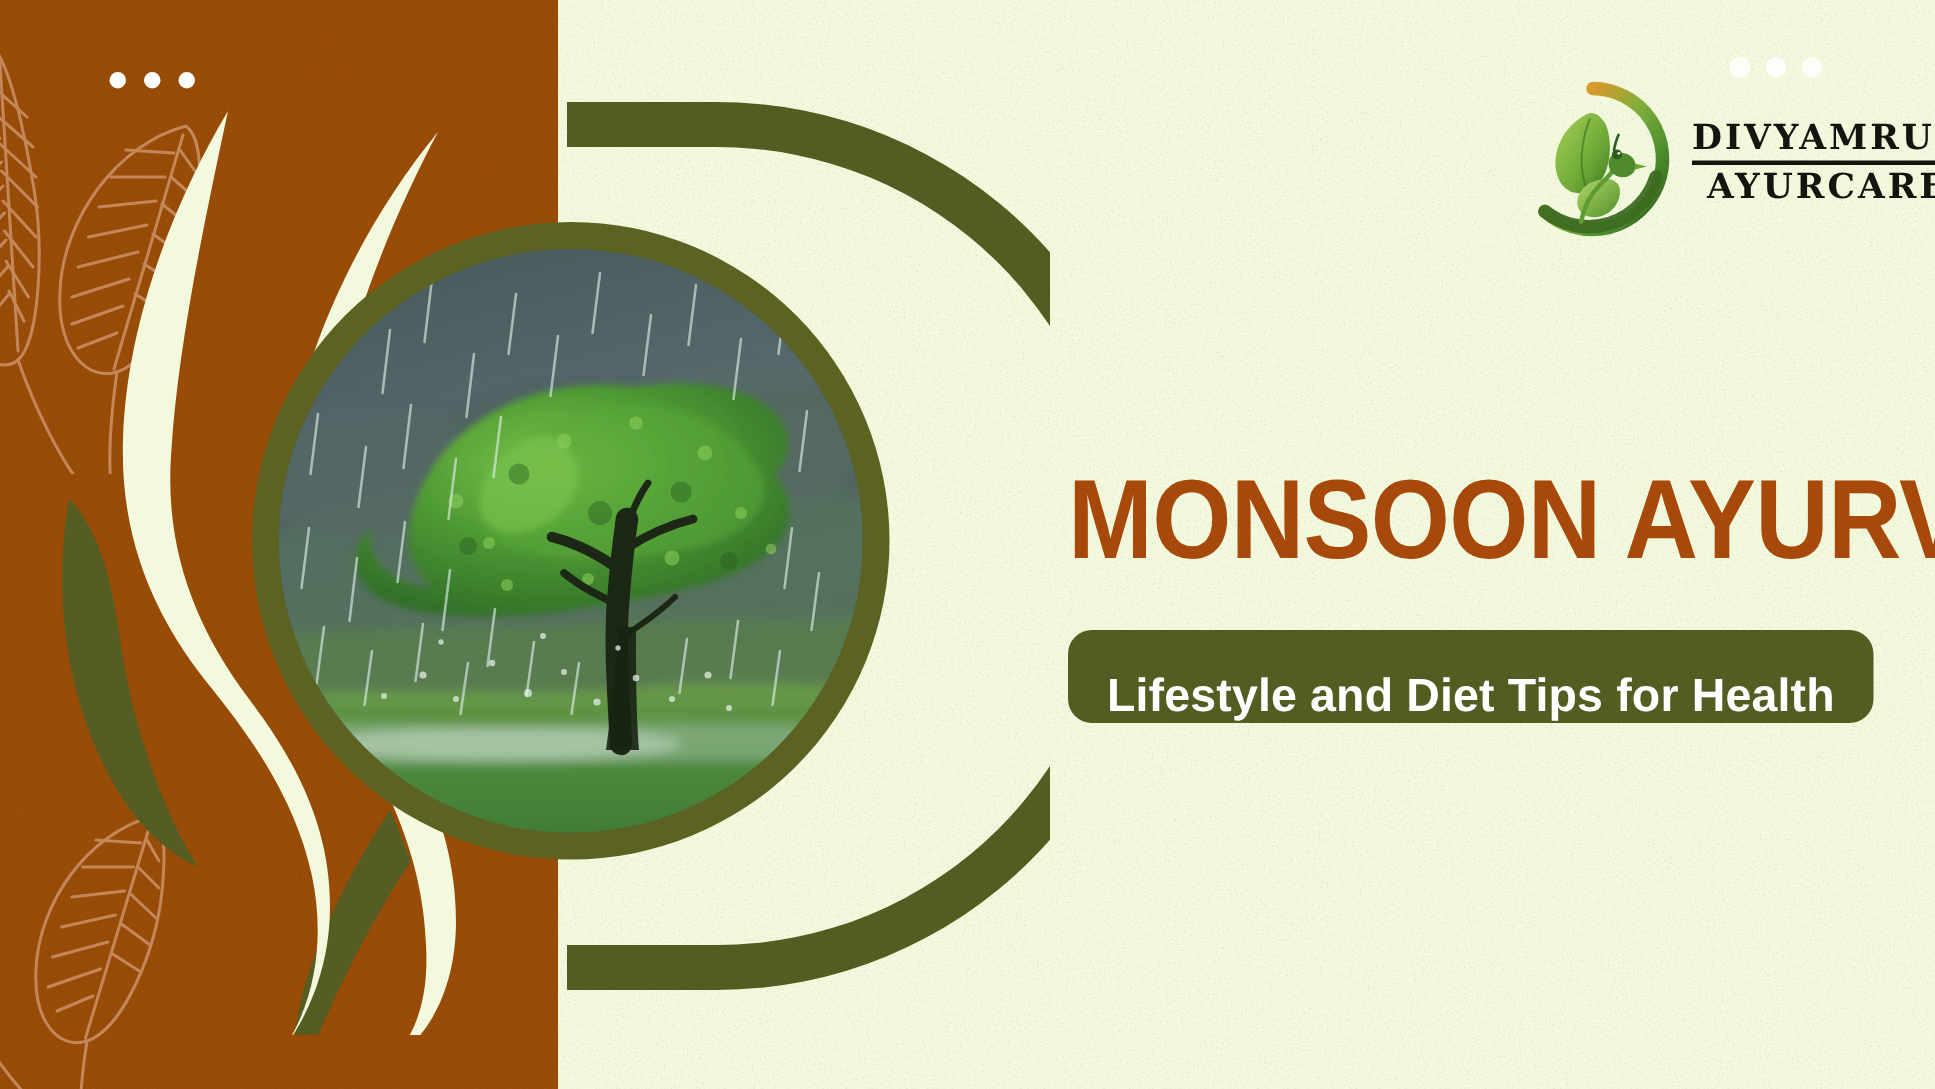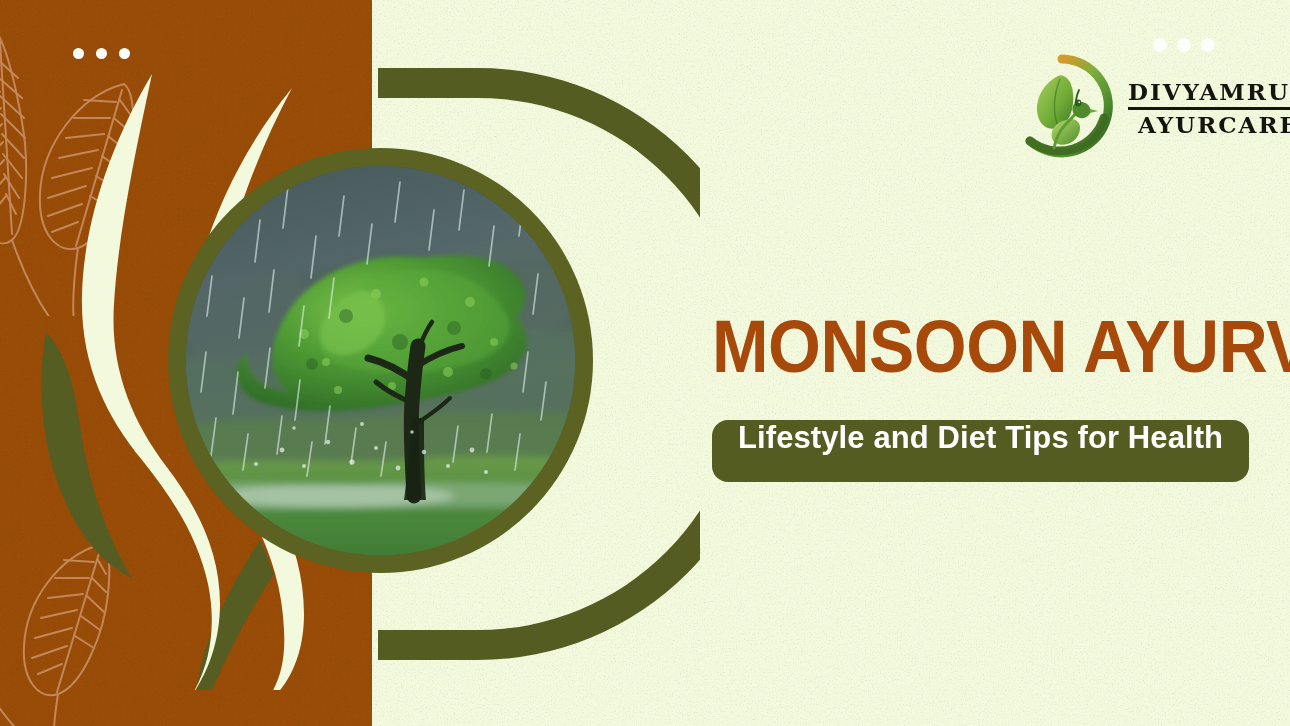--- a/index.html
+++ b/index.html
@@ -114,21 +114,21 @@
     transform-origin:left top;
   }
 
   
   .subtitle-pill {
     position:absolute; left:712px; top:420px;
     height:62px;
     padding:0 26px;
     background:#555c22;
     border-radius:16px;
-    display:flex; align-items:flex-start;
+    display:flex; align-items:flex-end;
   }
   .subtitle-text {
     font-family:"Liberation Sans", sans-serif;
     font-weight:700;
     font-size:31px;
     letter-spacing:.1px;
     color:#ffffff;
     white-space:nowrap;
   }
 </style>

